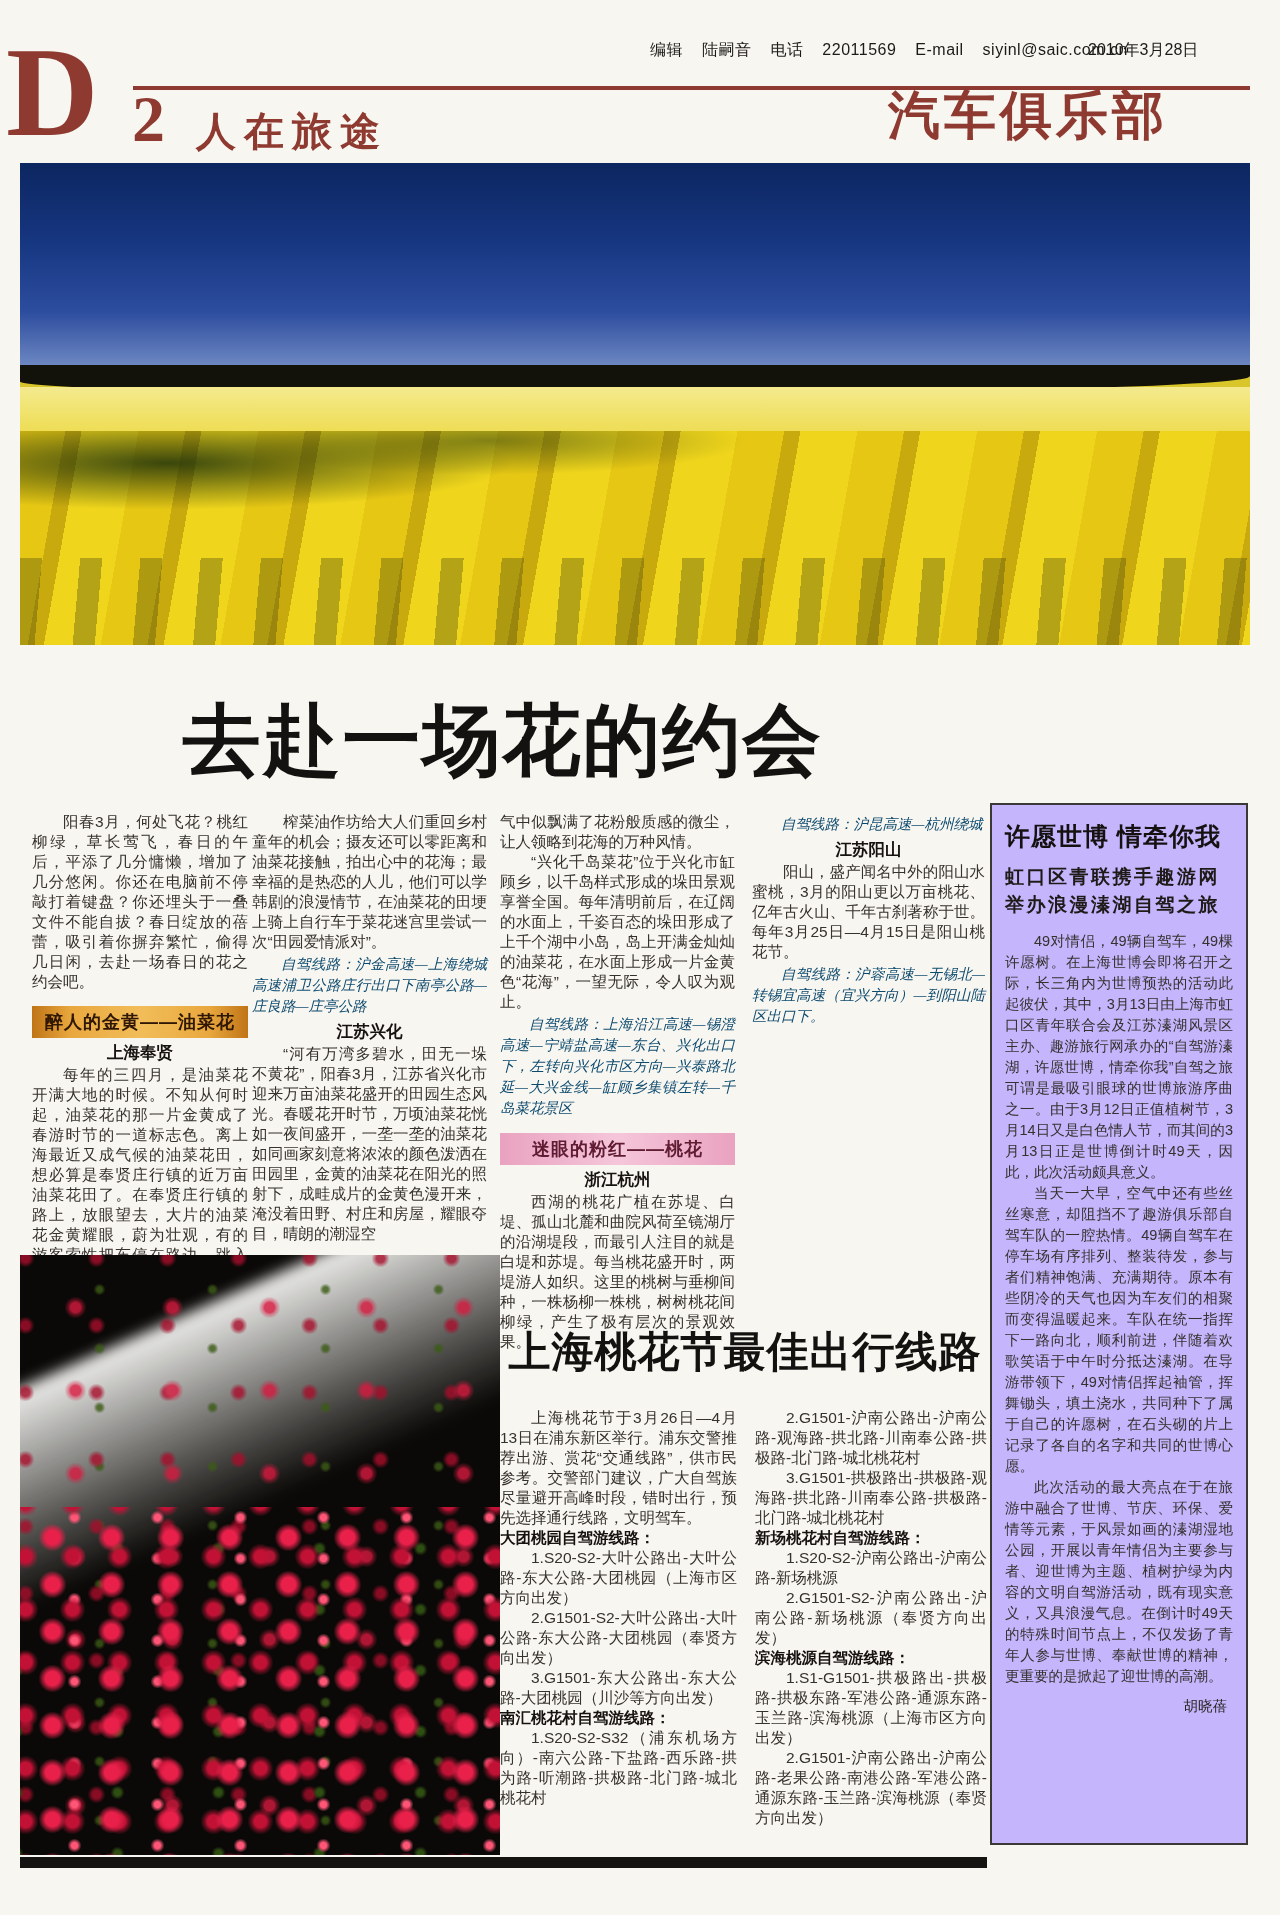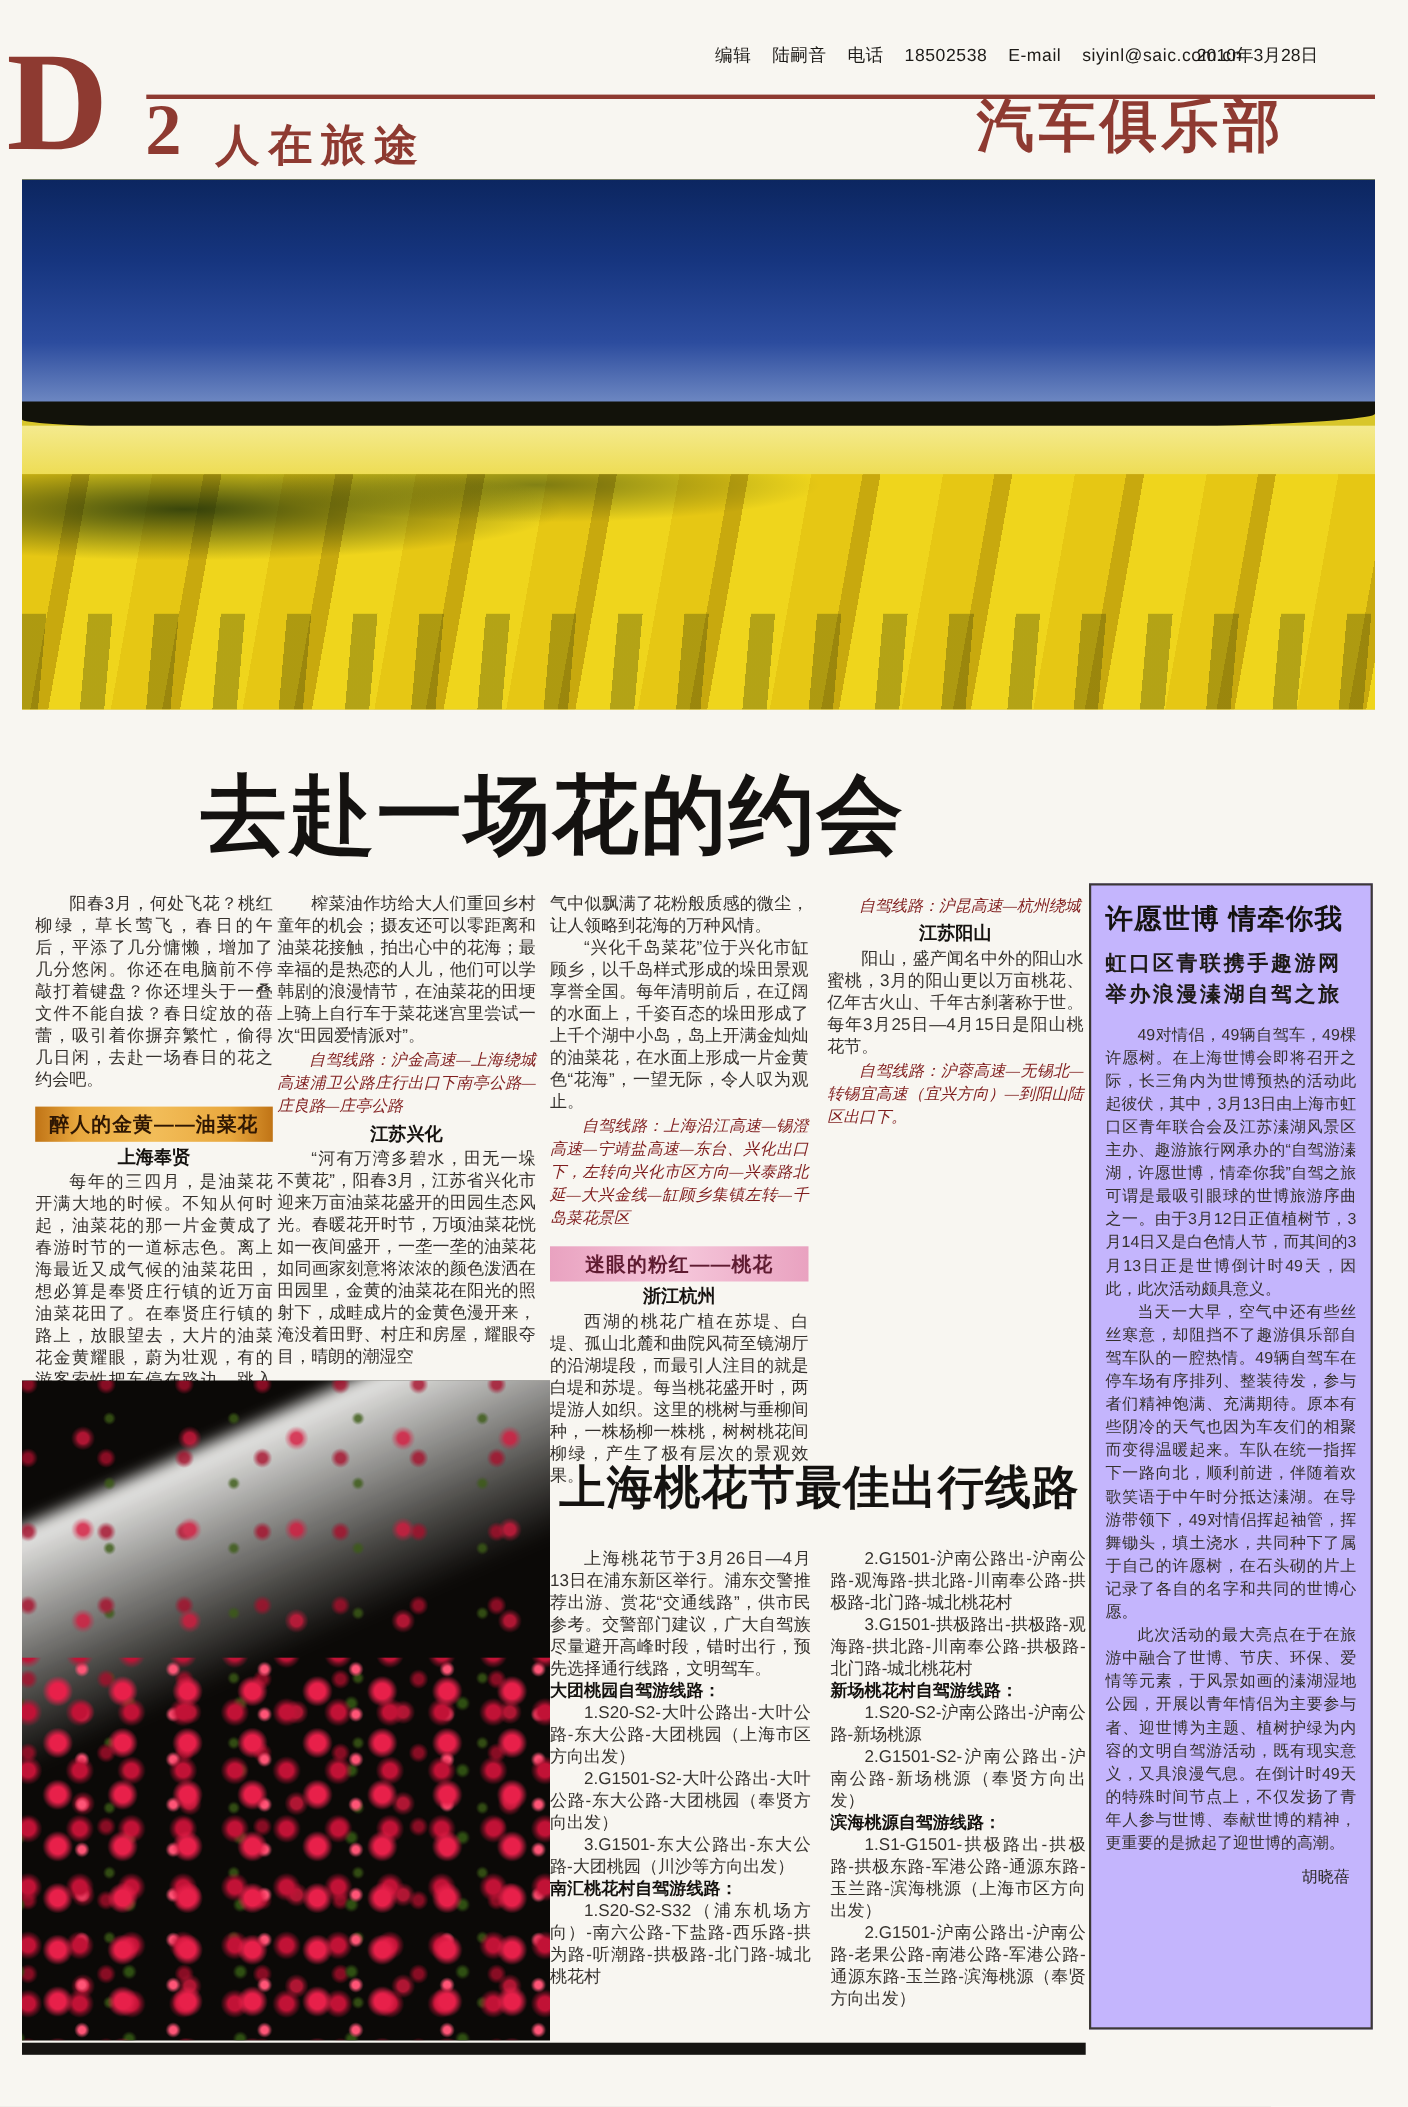--- a/index.html
+++ b/index.html
@@ -39,21 +39,21 @@
 
   
   .headline-1{position:absolute;left:20px;top:692px;width:965px;text-align:center;
       font-size:78px;line-height:96px;font-weight:900;color:#141210;letter-spacing:2px;
       font-family:"Liberation Sans",sans-serif;}
 
   
   .col{position:absolute;top:812px;font-size:15.5px;line-height:20px;color:#35312d;text-align:justify;}
   .col p{margin:0;text-indent:2em;}
   .col p.cont{text-indent:0;}
-  .col .route{font-family:"Liberation Serif",serif;font-style:italic;color:#7f1d1d;
+  .col .route{font-family:"Liberation Serif",serif;font-style:italic;color:#0c4a6e;
       font-size:14.5px;line-height:21px;margin:2px 0;text-indent:2em;}
   .col .subhead{font-weight:bold;text-align:center;color:#15120f;margin:4px 0 3px 0;font-size:16.5px;text-indent:0;}
   .bar{height:32px;line-height:32px;text-align:center;font-weight:bold;font-size:18px;
       margin:14px 0 4px 0;letter-spacing:1px;}
   .bar.orange{background:linear-gradient(90deg,#c07416,#e9a83e 18%,#f2bd59 50%,#e9a83e 82%,#c07416);color:#2f1703;}
   .bar.pink{background:linear-gradient(90deg,#e9a2c0,#f5c6da 50%,#e9a2c0);color:#5f1b31;}
   .col1{left:32px;width:216px;}
   .col2{left:252px;width:235px;}
   .col3{left:500px;width:235px;}
   .col4{left:752px;width:233px;}
@@ -102,21 +102,21 @@
 </style>
 </head>
 <body>
 
 <div class="page">
 
   <div class="meta-row">
     <span>编辑</span>
     <span>陆嗣音</span>
     <span>电话</span>
-    <span>18502538</span>
+    <span>22011569</span>
     <span>E-mail</span>
     <span>siyinl@saic.com.cn</span>
   </div>
   <div class="date">2010年3月28日</div>
   <div class="rule"></div>
   <div class="edition-letter">D</div>
   <div class="edition-number">2</div>
   <div class="section-name">人在旅途</div>
   <div class="page-title">汽车俱乐部</div>
 

